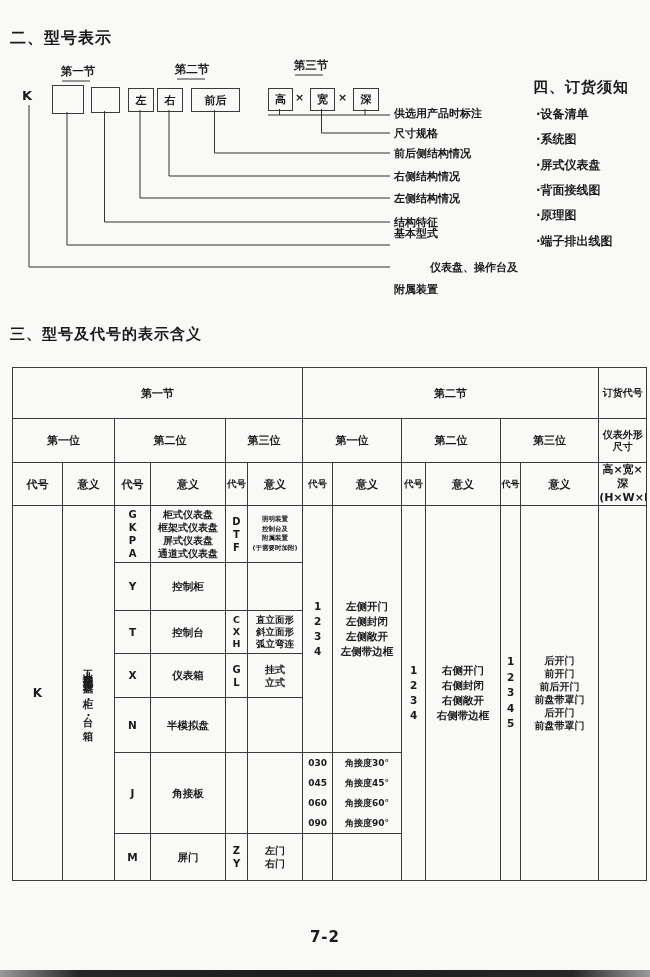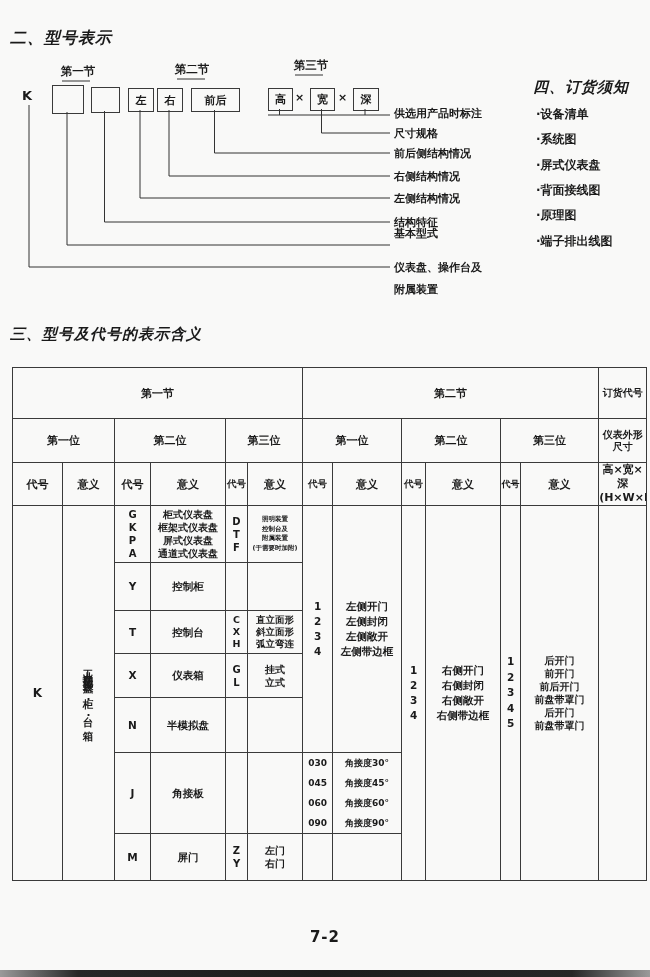--- a/index.html
+++ b/index.html
@@ -1,18 +1,18 @@
 <!DOCTYPE html>
 <html><head>
 <meta charset="utf-8">
 <style>
   html,body{margin:0;padding:0;}
   .page{position:relative;width:650px;height:977px;background:#f9f9f8;
         font-family:"DejaVu Sans","Liberation Sans",sans-serif;color:#1a1a1a;overflow:hidden;}
-  .abs{position:absolute;font-style:italic;}
+  .abs{position:absolute;}
   .sec-title{font-weight:bold;font-size:16px;letter-spacing:1px;white-space:nowrap;}
   .box{position:absolute;border:1.3px solid #3a3a3a;display:flex;align-items:center;
        justify-content:center;font-size:11px;font-weight:bold;}
   .seclabel{position:absolute;font-size:11.5px;font-weight:bold;text-align:center;width:46px;white-space:nowrap;}
   .times{position:absolute;font-size:11px;font-weight:bold;}
   .prefix{position:absolute;font-size:13px;font-weight:bold;}
   .callout{position:absolute;left:394px;font-size:11px;font-weight:bold;white-space:nowrap;}
   .order-item{position:absolute;left:536px;font-size:12px;font-weight:bold;white-space:nowrap;}
   svg.connectors{position:absolute;left:0;top:0;}
 
@@ -79,21 +79,21 @@
     </g>
   </svg>
 
   <div class="callout" style="top:106px;">供选用产品时标注</div>
   <div class="callout" style="top:126px;">尺寸规格</div>
   <div class="callout" style="top:146px;">前后侧结构情况</div>
   <div class="callout" style="top:169px;">右侧结构情况</div>
   <div class="callout" style="top:191px;">左侧结构情况</div>
   <div class="callout" style="top:215px;">结构特征</div>
   <div class="callout" style="top:226px;">基本型式</div>
-  <div class="callout" style="top:260px;">仪表盘、操作台及</div>
+  <div class="callout" style="top:260px;margin-left:36px;">仪表盘、操作台及</div>
   <div class="callout" style="top:282px;">附属装置</div>
 
   <div class="abs sec-title" style="left:533px;top:78px;font-size:15px;">四、订货须知</div>
   <div class="order-item" style="top:106px;"><span>·</span><span>设备清单</span></div>
   <div class="order-item" style="top:131px;"><span>·</span><span>系统图</span></div>
   <div class="order-item" style="top:157px;"><span>·</span><span>屏式仪表盘</span></div>
   <div class="order-item" style="top:182px;"><span>·</span><span>背面接线图</span></div>
   <div class="order-item" style="top:207px;"><span>·</span><span>原理图</span></div>
   <div class="order-item" style="top:233px;"><span>·</span><span>端子排出线图</span></div>
 

